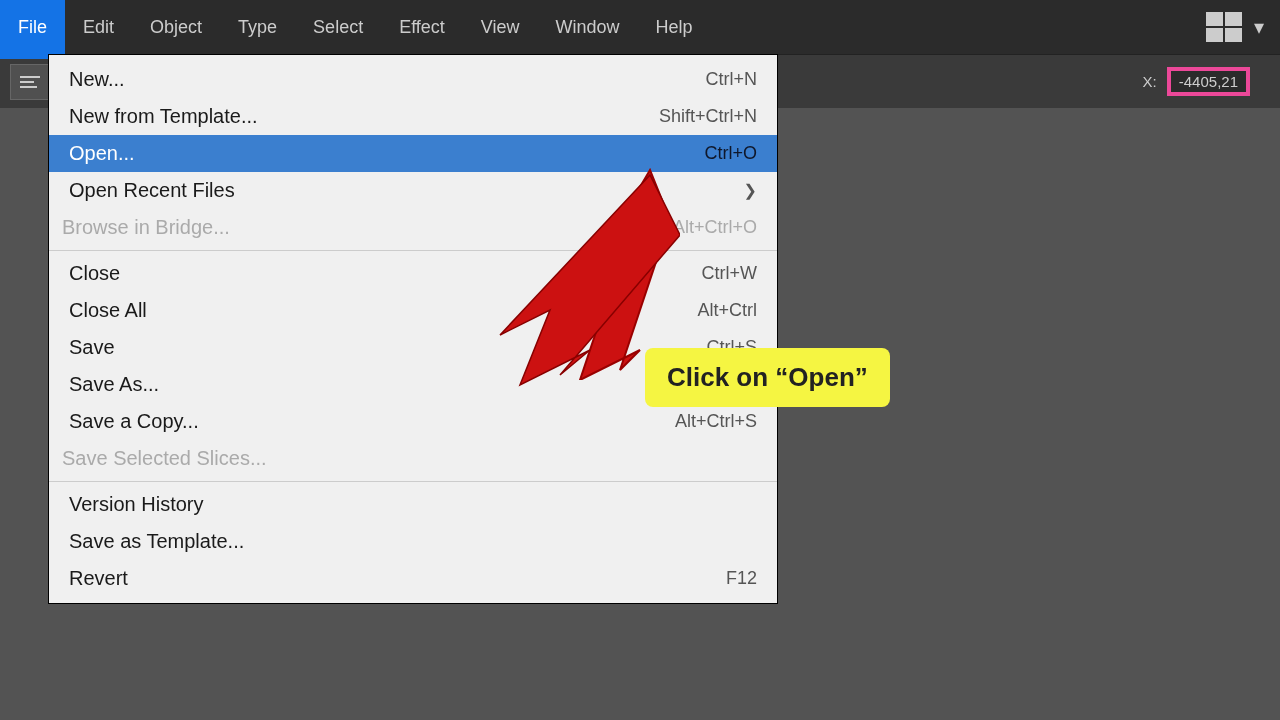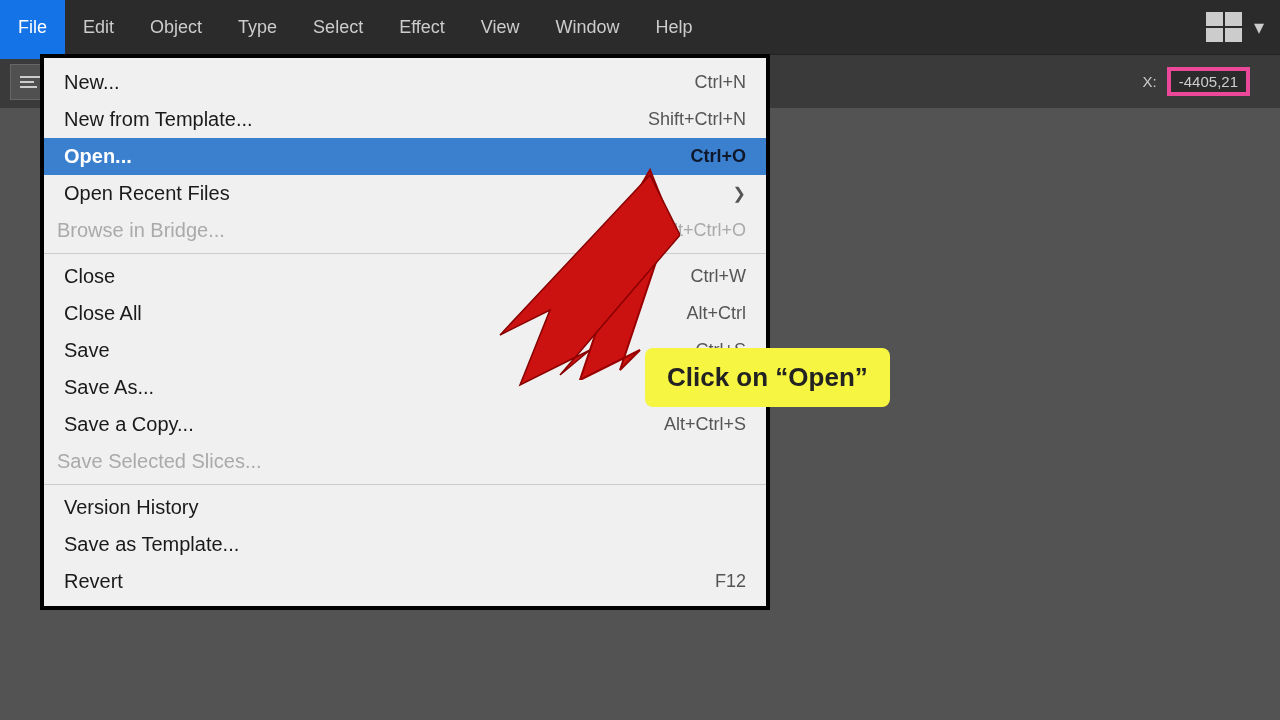--- a/index.html
+++ b/index.html
@@ -96,41 +96,40 @@
       color: #aaa;
       font-size: 20px;
       cursor: pointer;
       z-index: 200;
     }
 
     
     .dropdown-menu {
       position: absolute;
       top: 54px;
-      left: 40px;
+      left: 48px;
       width: 730px;
       background: #f0f0f0;
-      border: 4px solid #000000;
+      border: 1px solid #000000;
       z-index: 300;
       padding: 6px 0;
     }
     .menu-item {
       display: flex;
       align-items: center;
       justify-content: space-between;
       padding: 7px 20px 7px 20px;
       font-size: 20px;
       color: #1a1a1a;
       cursor: pointer;
       position: relative;
     }
     .menu-item.highlighted {
       background: #3b7fcf;
       color: #fff;
-      font-weight: bold;
     }
     .menu-item.disabled {
       color: #aaa;
       cursor: default;
       padding-left: 13px;
     }
     .menu-item .shortcut {
       color: #555;
       font-size: 18px;
       margin-left: 40px;

